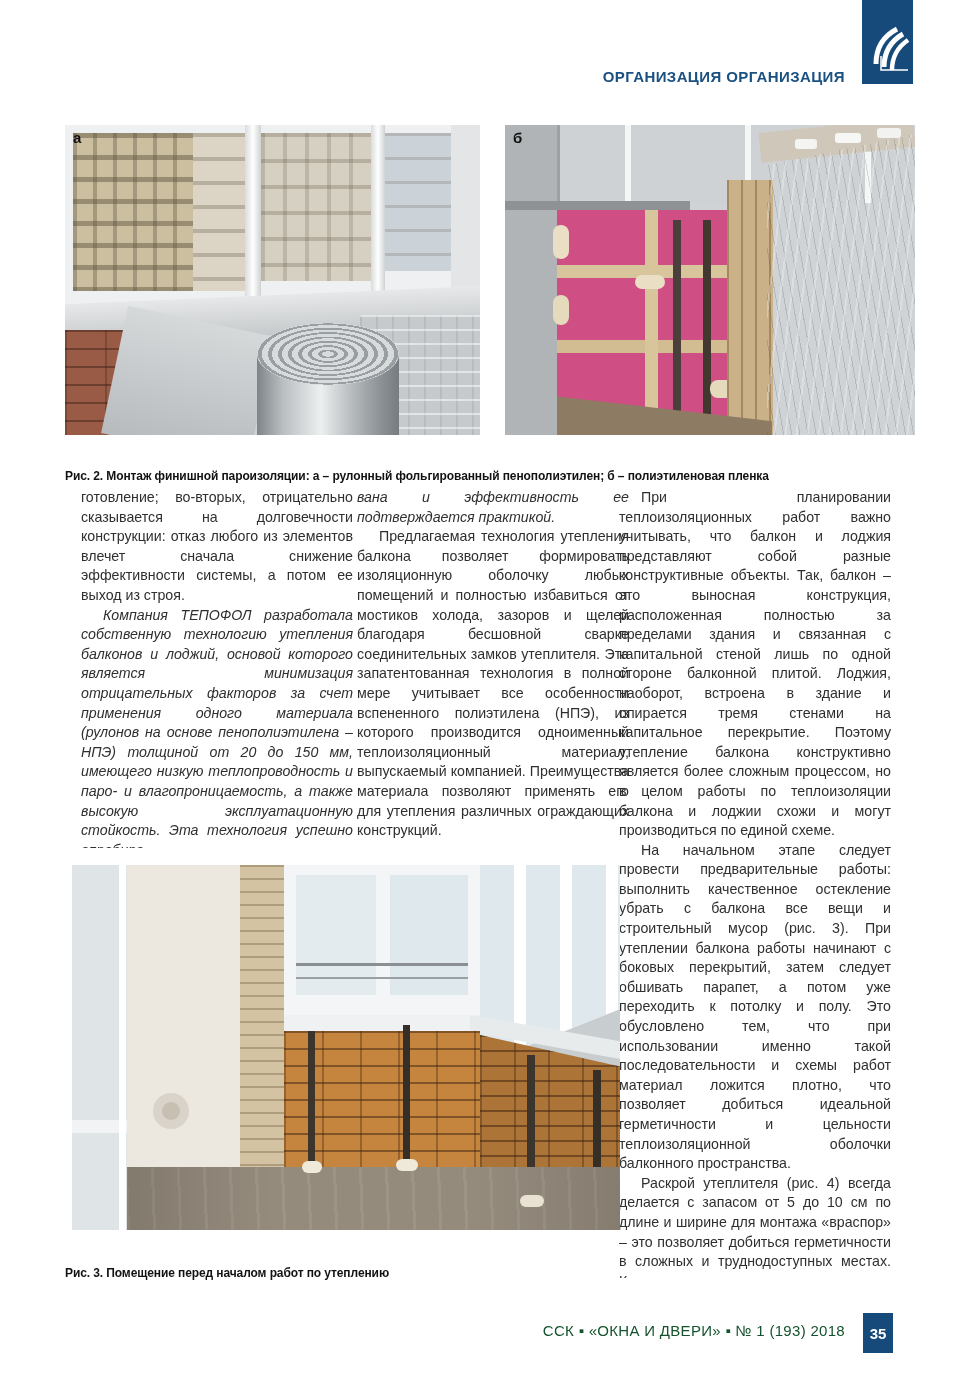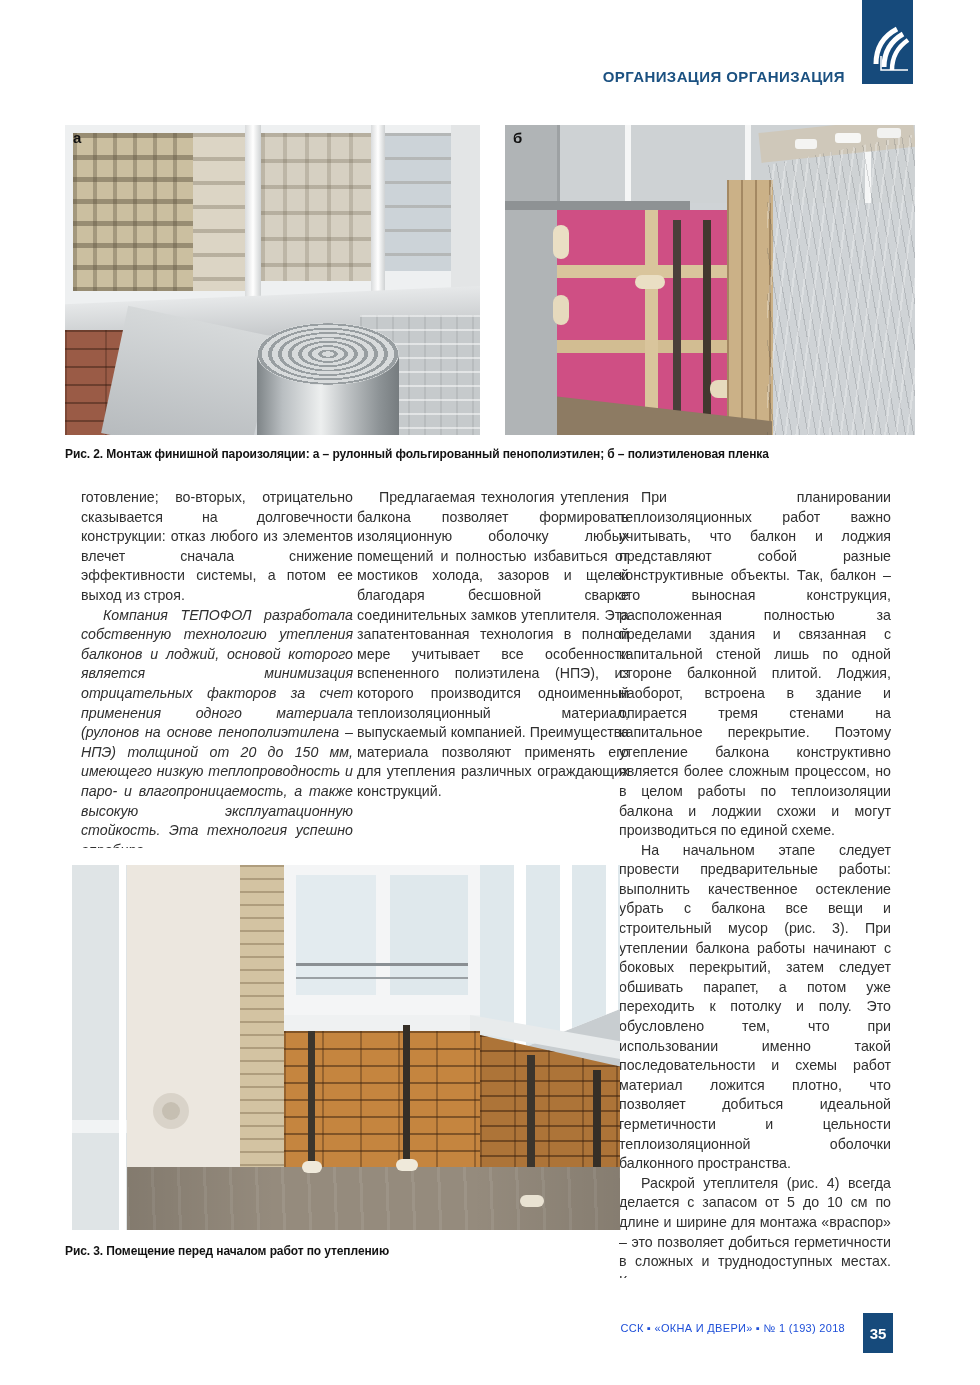--- a/index.html
+++ b/index.html
@@ -10,21 +10,21 @@
   .section-title{position:absolute;top:68px;right:135px;font-size:15px;font-weight:700;
                  letter-spacing:.4px;color:#1b5181;}
   .logo-box{position:absolute;left:862px;top:0;width:51px;height:84px;background:#164a7b;}
 
   
   .photo{position:absolute;overflow:hidden;background:#cfd3d6;}
   .photo-a{left:65px;top:125px;width:415px;height:310px;}
   .photo-b{left:505px;top:125px;width:410px;height:310px;}
   .photo-c{left:65px;top:865px;width:555px;height:365px;background:#c8cdd0;}
   .fig-label{position:absolute;left:8px;top:4px;font-size:15px;font-weight:700;color:#111;z-index:30;}
-  .caption{position:absolute;font-size:12px;font-weight:700;color:#121212;letter-spacing:-.1px;}
+  .caption{position:absolute;font-size:12px;font-weight:700;color:#121212;letter-spacing:-.1px;margin-top:22px;}
   .caption-2{left:65px;top:447px;width:860px;}
   .caption-3{left:65px;top:1244px;width:560px;}
 
   .abs{position:absolute;}
 
   
   .pa-frame{left:0;top:0;width:100%;height:195px;background:#eef0f1;}
   .pa-pane1{left:8px;top:8px;width:172px;height:158px;background:#cfc8b8;overflow:hidden;}
   .pa-bldg1{left:0;top:0;width:120px;height:158px;background:#cbbfa0;
     background-image:repeating-linear-gradient(to bottom,rgba(90,80,60,.45) 0 5px,transparent 5px 22px),
@@ -129,21 +129,21 @@
   .col{position:absolute;top:488px;width:272px;font-size:14.2px;line-height:19.6px;
        color:#2f2f2f;text-align:justify;overflow:hidden;}
   .col-1{left:65px;height:360px;margin-left:16px;}
   .col-2{left:357px;height:360px;}
   .col-3{left:619px;height:790px;}
   .col p{margin:0;}
   .indent{text-indent:22px;}
   .ital{font-style:italic;}
 
   
-  .journal-line{position:absolute;top:1322px;right:135px;font-size:11px;color:#1d4ed8;
+  .journal-line{position:absolute;top:1322px;right:135px;font-size:15px;color:#14532d;
                 letter-spacing:.3px;text-align:right;}
   .page-num-box{position:absolute;left:863px;top:1313px;width:30px;height:40px;background:#164a7b;
                 display:flex;align-items:center;justify-content:center;}
   .page-num{color:#ffffff;font-size:15px;font-weight:700;}
 </style>
 </head>
 <body>
 
 <div class="page">
 
@@ -201,20 +201,21 @@
     <div class="fig-label">б</div>
   </div>
 
   <div class="caption caption-2">Рис. 2. Монтаж финишной пароизоляции: а – рулонный фольгированный пенополиэтилен; б – полиэтиленовая пленка</div>
 
   <div class="col col-1">
     <p>готовление; во-вторых, отрицательно сказывается на долговечности конструкции: отказ любого из элементов влечет сначала снижение эффективности системы, а потом ее выход из строя.</p>
     <p class="indent ital">Компания ТЕПОФОЛ разработала собственную технологию утепления балконов и лоджий, основой которого является минимизация отрицательных факторов за счет применения одного материала (рулонов на основе пенополиэтилена – НПЭ) толщиной от 20 до 150 мм, имеющего низкую теплопроводность и паро- и влагопроницаемость, а также высокую эксплуатационную стойкость. Эта технология успешно апробиро-</p>
   </div>
   <div class="col col-2">
+    <p class="ital">вана и эффективность ее подтверждается практикой.</p>
     <p class="indent">Предлагаемая технология утепления балкона позволяет формировать изоляционную оболочку любых помещений и полностью избавиться от мостиков холода, зазоров и щелей благодаря бесшовной сварке соединительных замков утеплителя. Эта запатентованная технология в полной мере учитывает все особенности вспененного полиэтилена (НПЭ), из которого производится одноименный теплоизоляционный материал, выпускаемый компанией. Преимущества материала позволяют применять его для утепления различных ограждающих конструкций.</p>
   </div>
   <div class="col col-3">
     <p class="indent">При планировании теплоизоляционных работ важно учитывать, что балкон и лоджия представляют собой разные конструктивные объекты. Так, балкон – это выносная конструкция, расположенная полностью за пределами здания и связанная с капитальной стеной лишь по одной стороне балконной плитой. Лоджия, наоборот, встроена в здание и опирается тремя стенами на капитальное перекрытие. Поэтому утепление балкона конструктивно является более сложным процессом, но в целом работы по теплоизоляции балкона и лоджии схожи и могут производиться по единой схеме.</p>
     <p class="indent">На начальном этапе следует провести предварительные работы: выполнить качественное остекление убрать с балкона все вещи и строительный мусор (рис. 3). При утеплении балкона работы начинают с боковых перекрытий, затем следует обшивать парапет, а потом уже переходить к потолку и полу. Это обусловлено тем, что при использовании именно такой последовательности и схемы работ материал ложится плотно, что позволяет добиться идеальной герметичности и цельности теплоизоляционной оболочки балконного пространства.</p>
     <p class="indent">Раскрой утеплителя (рис. 4) всегда делается с запасом от 5 до 10 см по длине и ширине для монтажа «враспор» – это позволяет добиться герметичности в сложных и труднодоступных местах. Крепление тепло-</p>
   </div>
 
   <div class="photo photo-c">
     <div class="abs pc-door"></div>

